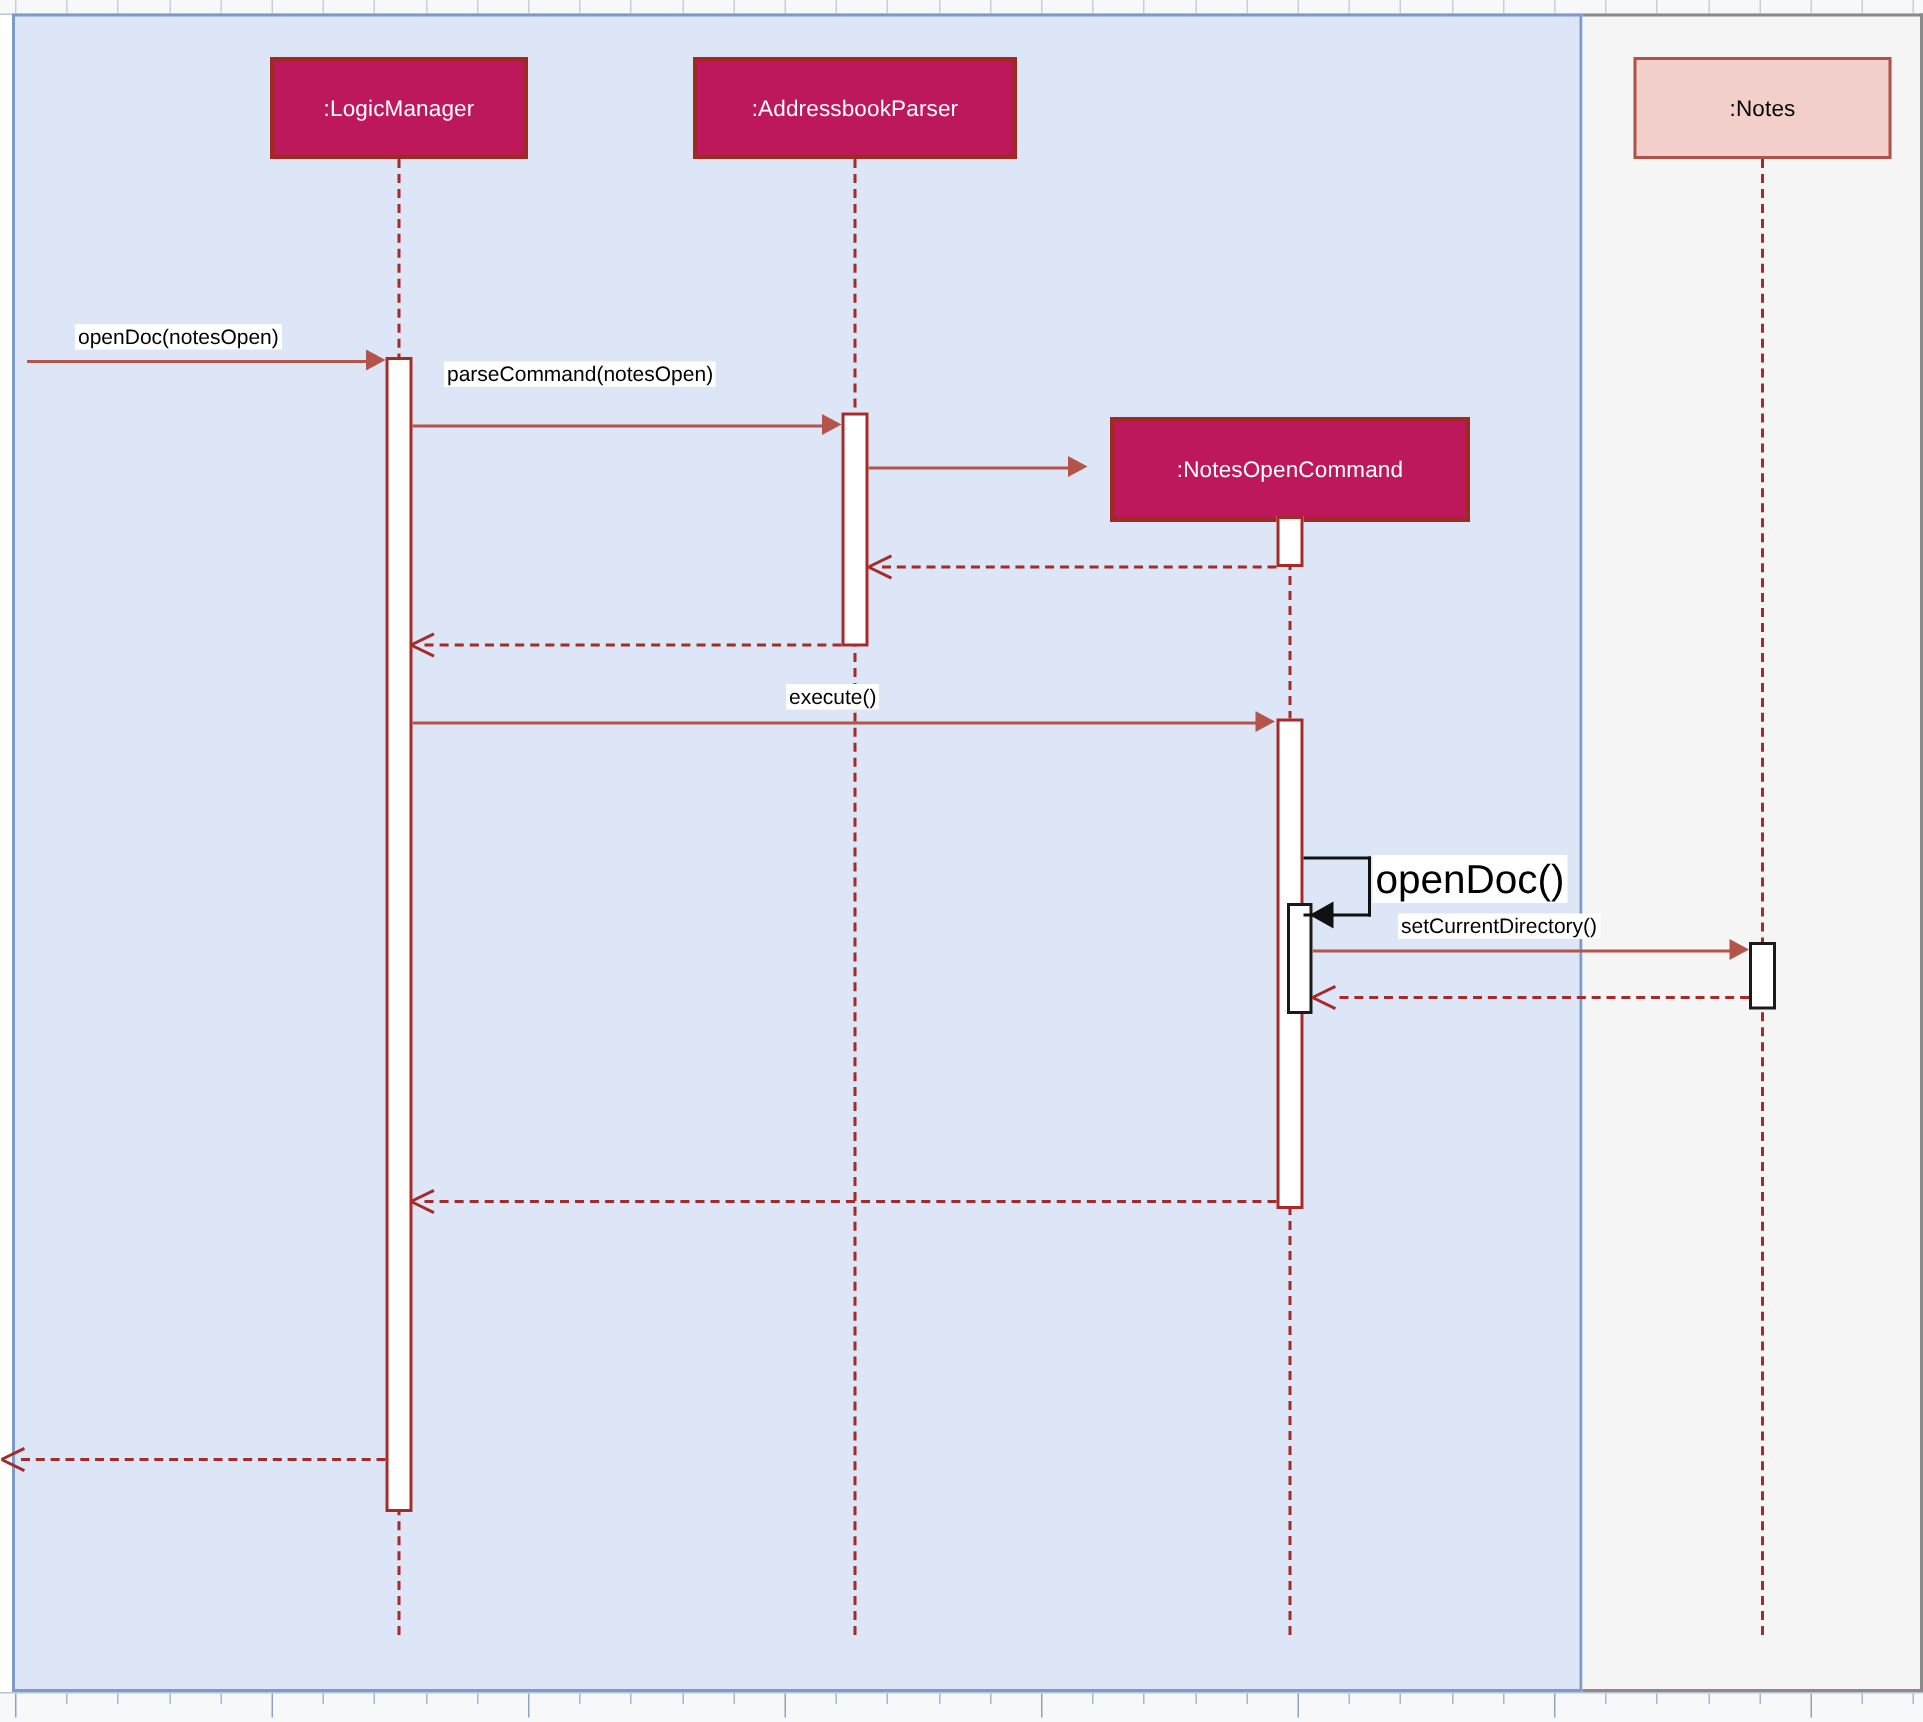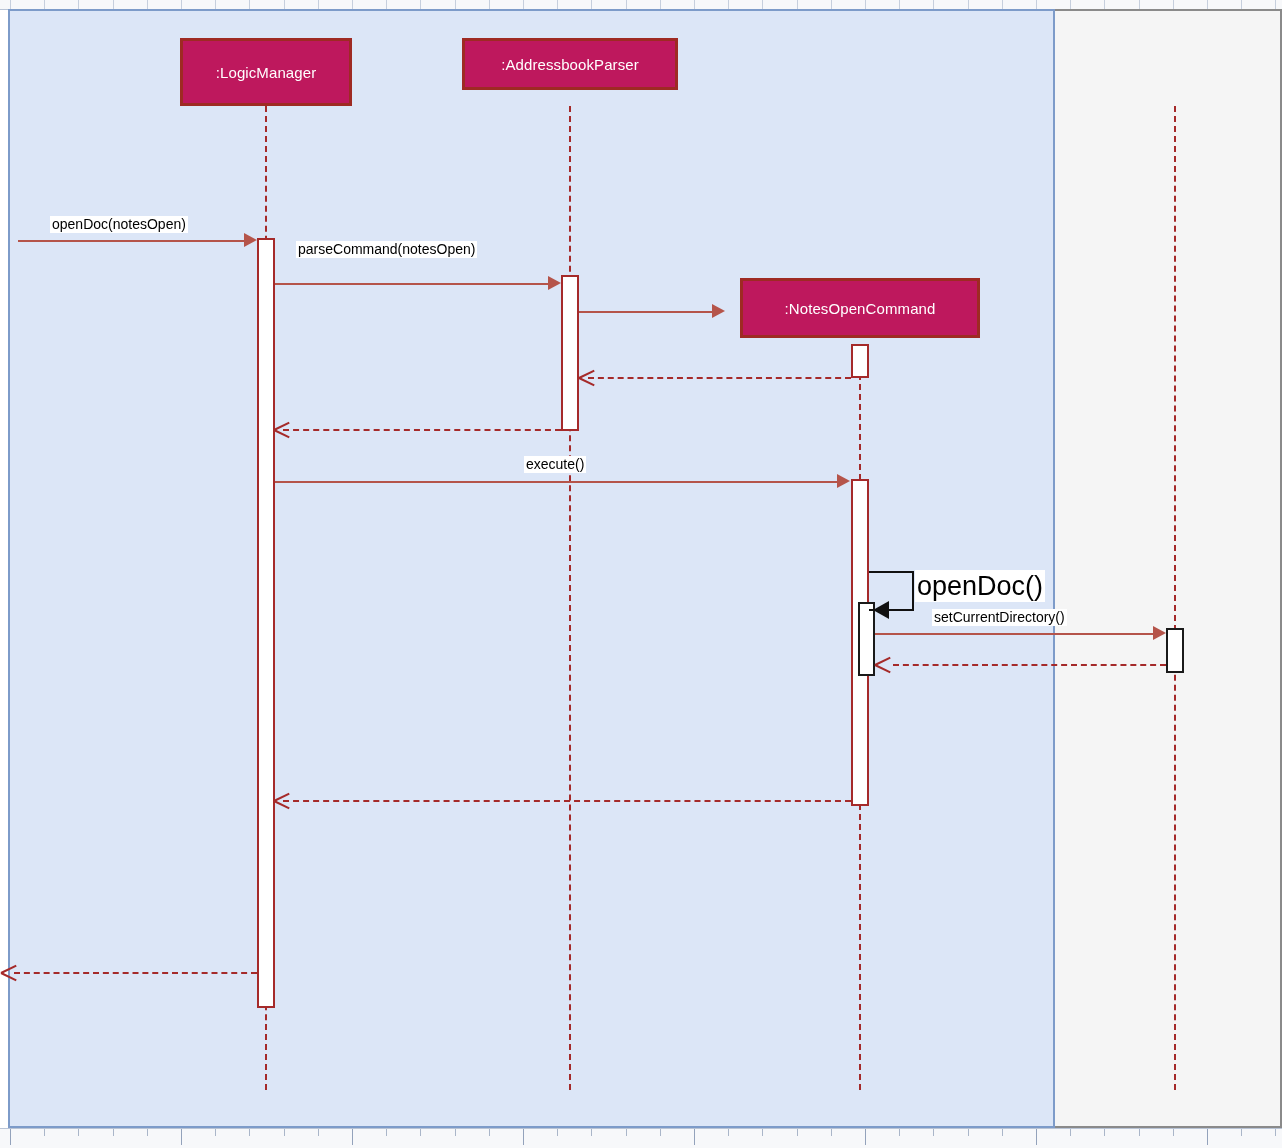--- a/index.html
+++ b/index.html
@@ -258,28 +258,31 @@
 
   <div class="lifeline" style="left:265px; top:106px; height:984px;"></div>
   <div class="lifeline" style="left:569px; top:106px; height:984px;"></div>
   <div class="lifeline" style="left:859px; top:344px; height:746px;"></div>
   <div class="lifeline" style="left:1174px; top:106px; height:984px;"></div>
 
   <div class="participant blue" style="left:180px; top:38px; width:172px; height:68px;">
     <span>:LogicManager</span>
   </div>
 
-  <div class="participant blue" style="left:462px; top:38px; width:216px; height:52px;">
+  <div class="participant blue" style="left:462px; top:38px; width:216px; height:68px;">
     <span>:AddressbookParser</span>
   </div>
 
-  <div class="participant blue" style="left:740px; top:278px; width:240px; height:60px;">
+  <div class="participant blue" style="left:740px; top:278px; width:240px; height:70px;">
     <span>:NotesOpenCommand</span>
   </div>
 
+  <div class="participant pink" style="left:1089px; top:38px; width:172px; height:68px;">
+    <span>:Notes</span>
+  </div>
 
   <div class="activation" style="left:257px; top:238px; width:18px; height:770px;"></div>
 
   <div class="activation" style="left:561px; top:275px; width:18px; height:156px;"></div>
 
   <div class="activation" style="left:851px; top:344px; width:18px; height:34px;"></div>
 
   <div class="activation" style="left:851px; top:479px; width:18px; height:327px;"></div>
 
   <div class="activation black" style="left:858px; top:602px; width:17px; height:74px;"></div>

